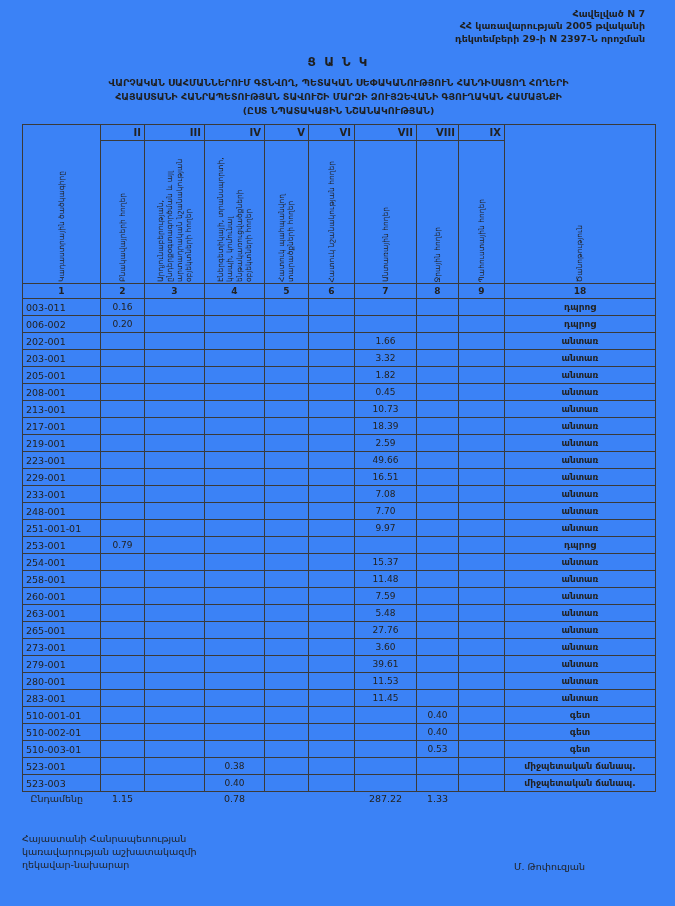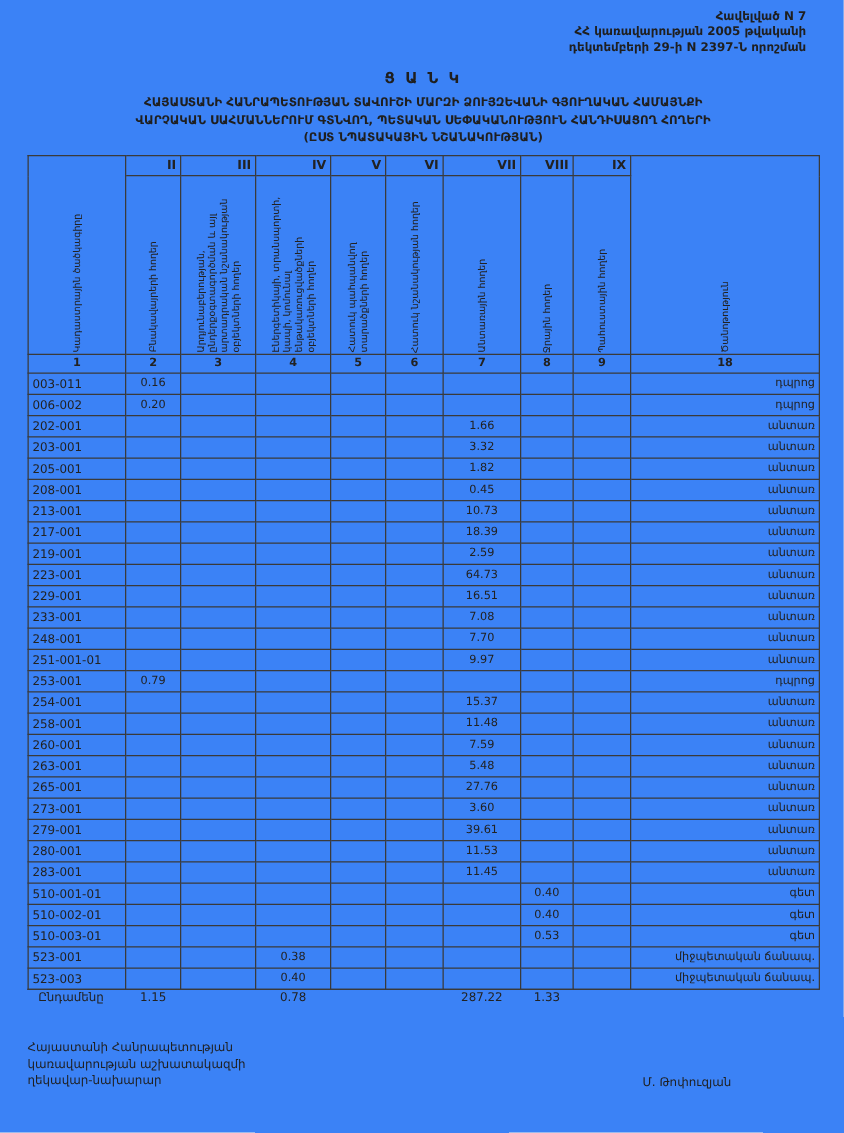--- a/index.html
+++ b/index.html
@@ -19,43 +19,43 @@
   .vhead { vertical-align:bottom; text-align:center; height:140px; padding-bottom:3px; }
   .vhead .vtext {
     writing-mode:vertical-rl; transform:rotate(180deg);
     font-size:7.5px; line-height:1.25; margin:0 auto; max-height:158px;
     font-weight:normal; text-align:left;
   }
   .numrow th { height:12px; text-align:center; font-weight:bold; font-size:9px; }
   tbody td { height:14px; }
   td.code { text-align:left; padding-left:4px; font-size:9.5px; }
   td.val  { text-align:center; }
-  td.note { text-align:right; padding-left:4px; }
+  td.note { text-align:center; padding-left:4px;font-weight:bold; }
   tfoot td, td.tcell { border:none !important; padding-top:5px; font-size:9.5px; }
   tfoot td.code { padding-left:8px; }
 
   .footer { display:flex; justify-content:space-between; margin-top:28px; font-size:9.5px; }
   .footer-left { line-height:1.35; }
   .footer-right { align-self:flex-end; padding-right:70px; }
 </style>
 </head>
 <body>
 
 <div class="page">
 
   <div class="annex">
     <div>Հավելված N 7</div>
     <div>ՀՀ կառավարության 2005 թվականի</div>
     <div>դեկտեմբերի 29-ի N 2397-Ն որոշման</div>
   </div>
 
   <div class="title-block">
     <div class="title-main">Ց Ա Ն Կ</div>
+    <div class="title-line">ՎԱՐՉԱԿԱՆ ՍԱՀՄԱՆՆԵՐՈՒՄ ԳՏՆՎՈՂ, ՊԵՏԱԿԱՆ ՍԵՓԱԿԱՆՈՒԹՅՈՒՆ ՀԱՆԴԻՍԱՑՈՂ ՀՈՂԵՐԻ</div>
     <div class="title-line">ՀԱՅԱՍՏԱՆԻ ՀԱՆՐԱՊԵՏՈՒԹՅԱՆ ՏԱՎՈՒՇԻ ՄԱՐԶԻ ՁՈՒՅԶԵՎԱՆԻ ԳՅՈՒՂԱԿԱՆ ՀԱՄԱՅՆՔԻ</div>
-    <div class="title-line">ՎԱՐՉԱԿԱՆ ՍԱՀՄԱՆՆԵՐՈՒՄ ԳՏՆՎՈՂ, ՊԵՏԱԿԱՆ ՍԵՓԱԿԱՆՈՒԹՅՈՒՆ ՀԱՆԴԻՍԱՑՈՂ ՀՈՂԵՐԻ</div>
     <div class="title-line">(ԸՍՏ ՆՊԱՏԱԿԱՅԻՆ ՆՇԱՆԱԿՈՒԹՅԱՆ)</div>
   </div>
 
   <table class="land">
     <colgroup>
       <col style="width:78px">
         <col style="width:44px">
         <col style="width:60px">
         <col style="width:60px">
       <col style="width:44px">
@@ -230,21 +230,21 @@
           <td class="val"></td>
           <td class="note">անտառ</td>
         </tr>
         <tr>
           <td class="code">223-001</td>
           <td class="val"></td>
           <td class="val"></td>
           <td class="val"></td>
           <td class="val"></td>
           <td class="val"></td>
-          <td class="val">64.73</td>
+          <td class="val">49.66</td>
           <td class="val"></td>
           <td class="val"></td>
           <td class="note">անտառ</td>
         </tr>
         <tr>
           <td class="code">229-001</td>
           <td class="val"></td>
           <td class="val"></td>
           <td class="val"></td>
           <td class="val"></td>

